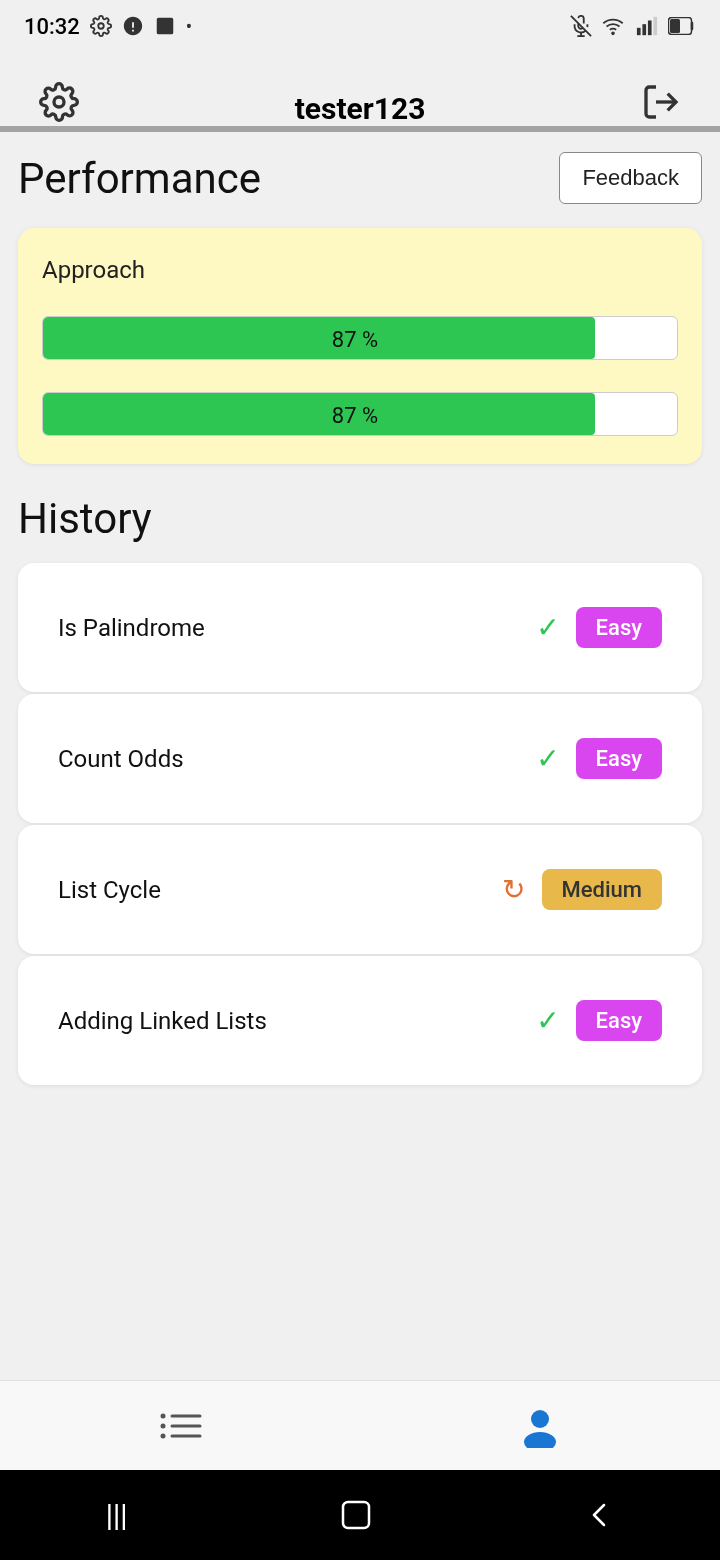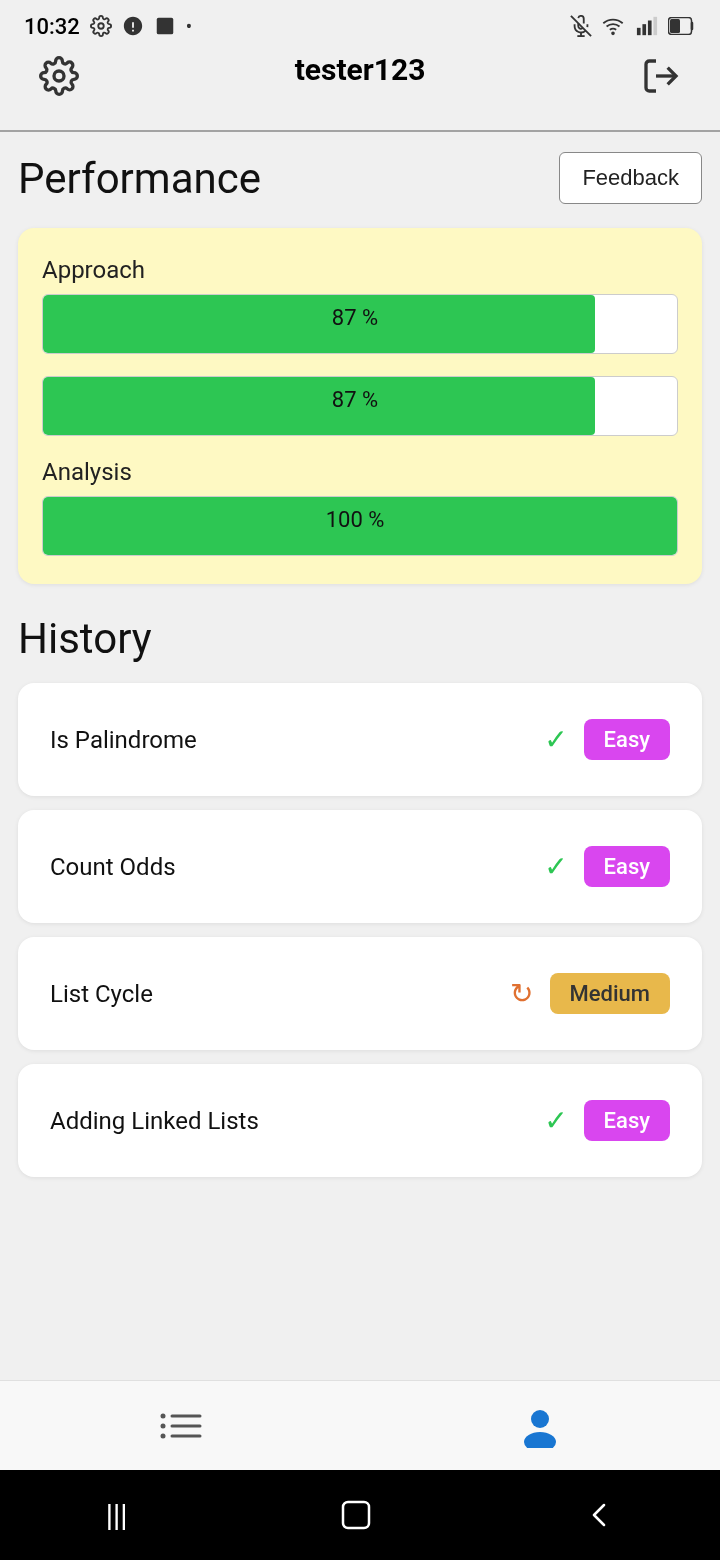--- a/index.html
+++ b/index.html
@@ -34,24 +34,24 @@
       align-items: center;
       gap: 8px;
       font-size: 20px;
     }
 
     
     .app-bar {
       background: #f0f0f0;
       height: 80px;
       display: flex;
-      align-items: flex-start;
+      align-items: flex-end;
       justify-content: space-between;
       padding: 0 35px;
-      border-bottom: 2px solid #a3a3a3;
+      border-bottom: 6px solid #a3a3a3;
     }
     .app-bar-title {
       font-size: 30px;
       font-weight: 700;
       color: #000;
     }
     .icon-btn {
       background: none;
       border: none;
       cursor: pointer;
@@ -101,24 +101,25 @@
     }
     .metric-label {
       font-size: 24px;
       color: #222;
       margin-bottom: 10px;
     }
     .progress-bar-container {
       background: #fff;
       border: 1.5px solid #ccc;
       border-radius: 6px;
-      height: 60px;
+      height: 44px;
       margin-bottom: 22px;
       overflow: hidden;
       position: relative;
+      margin-top: 32px;
     }
     .progress-bar-fill {
       height: 100%;
       background: #2dc653;
       border-radius: 4px;
       display: flex;
       align-items: center;
       justify-content: center;
       position: relative;
     }
@@ -140,22 +141,22 @@
     
     .section-title {
       font-size: 42px;
       font-weight: 400;
       color: #111;
       margin-bottom: 20px;
     }
     .history-card {
       background: #fff;
       border-radius: 16px;
-      padding: 8px;
-      margin-bottom: 14px;
+      padding: 16px;
+      margin-bottom: 2px;
       box-shadow: 0 1px 4px rgba(0,0,0,0.08);
       overflow: hidden;
     }
     .history-item {
       display: flex;
       align-items: center;
       justify-content: space-between;
       padding: 28px 24px;
     }
     .history-item-name {
@@ -309,27 +310,20 @@
       </div>
     </div>
 
     <div class="metric-group">
       <div class="progress-bar-container">
         <div class="progress-bar-fill" style="width:87%"></div>
         <div class="progress-bar-label">87 %</div>
       </div>
     </div>
 
-    <div class="metric-group">
-      <div class="metric-label">Analysis</div>
-      <div class="progress-bar-container">
-        <div class="progress-bar-fill" style="width:100%"></div>
-        <div class="progress-bar-label">100 %</div>
-      </div>
-    </div>
   </div>
 
   <h2 class="section-title">History</h2>
 
   <div class="history-card">
     <div class="history-item">
       <span class="history-item-name">Is Palindrome</span>
       <div class="history-item-right">
         <span class="check-icon">✓</span>
         <span class="difficulty-badge badge-easy">Easy</span>

